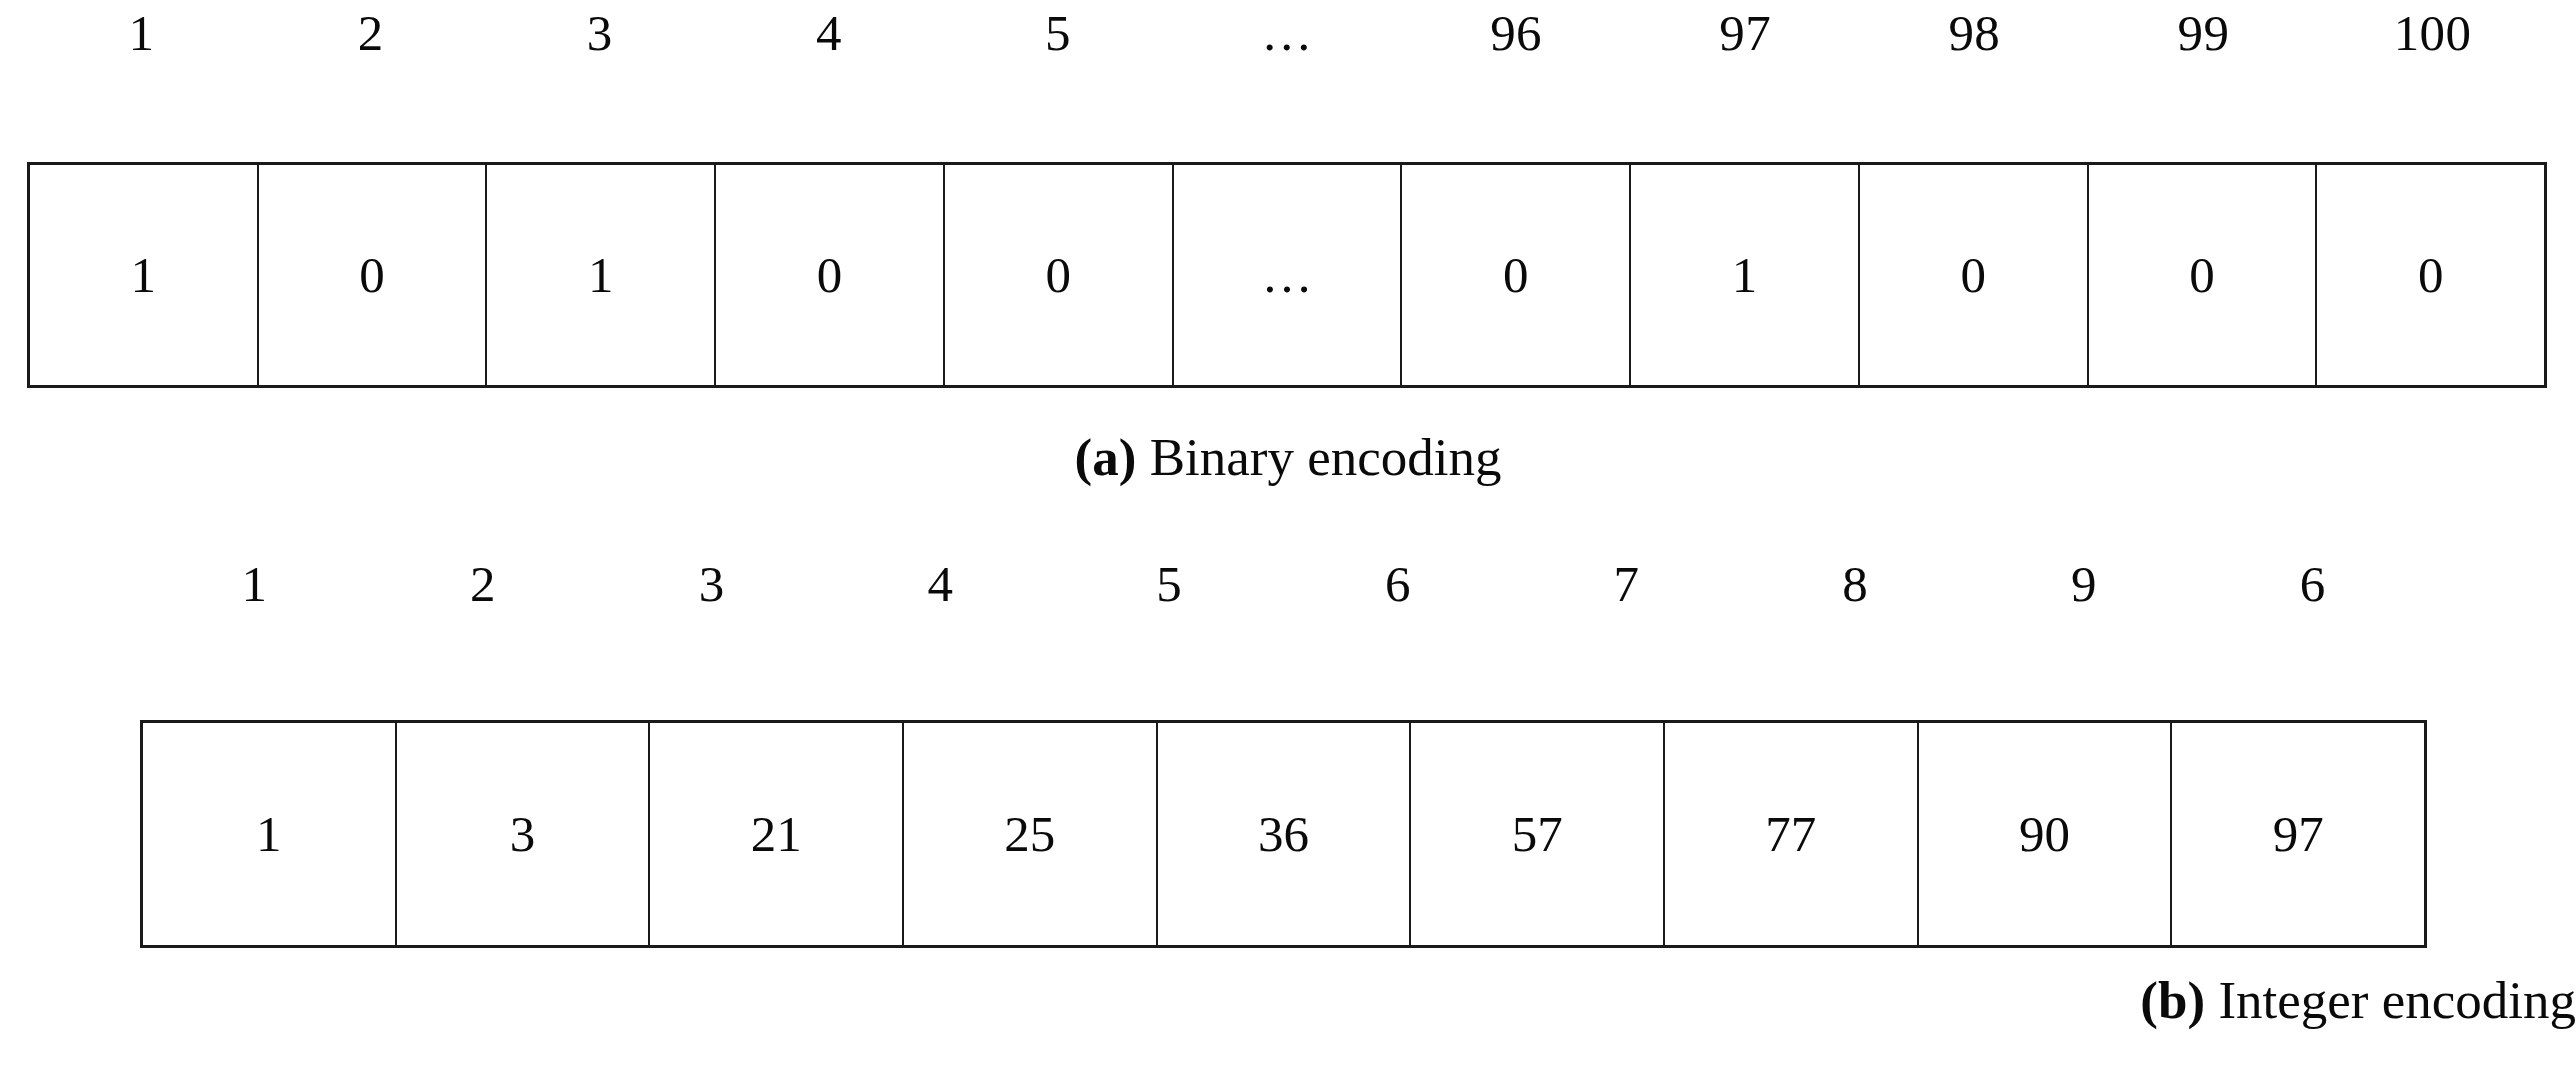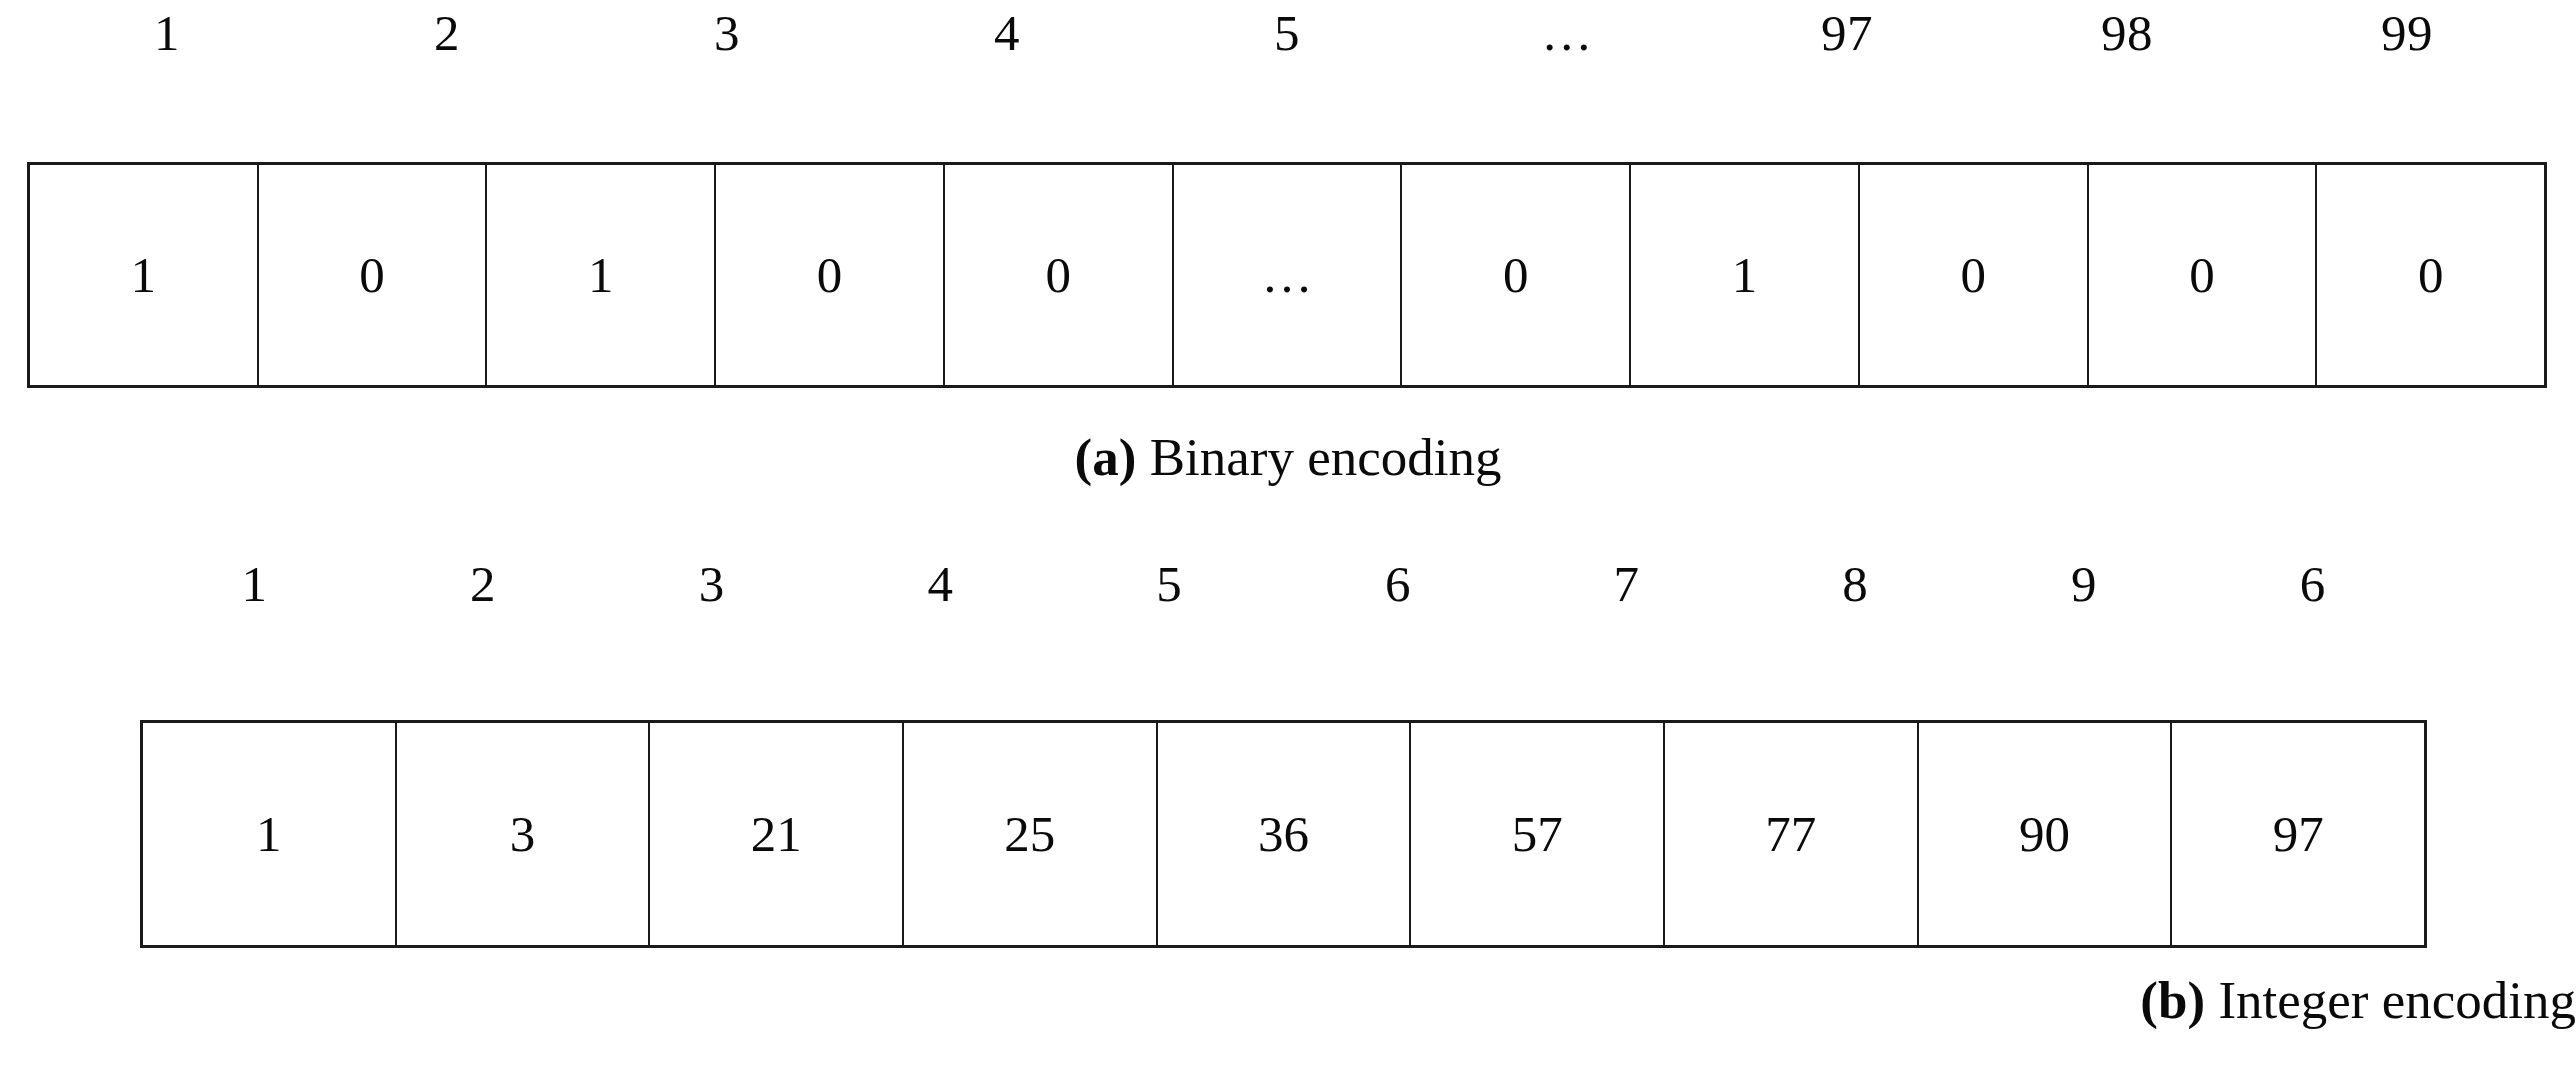--- a/index.html
+++ b/index.html
@@ -117,23 +117,25 @@
 
 <div class="figure-panel" id="panel-a">
 
   <div class="index-row">
     <div class="index-cell">1</div>
     <div class="index-cell">2</div>
     <div class="index-cell">3</div>
     <div class="index-cell">4</div>
     <div class="index-cell">5</div>
     <div class="index-cell">…</div>
+    <div class="index-cell">96</div>
     <div class="index-cell">97</div>
     <div class="index-cell">98</div>
     <div class="index-cell">99</div>
+    <div class="index-cell">100</div>
   </div>
 
   <div class="grid-table">
     <div class="grid-cell">1</div>
     <div class="grid-cell">0</div>
     <div class="grid-cell">1</div>
     <div class="grid-cell">0</div>
     <div class="grid-cell">0</div>
     <div class="grid-cell">…</div>
     <div class="grid-cell">0</div>

